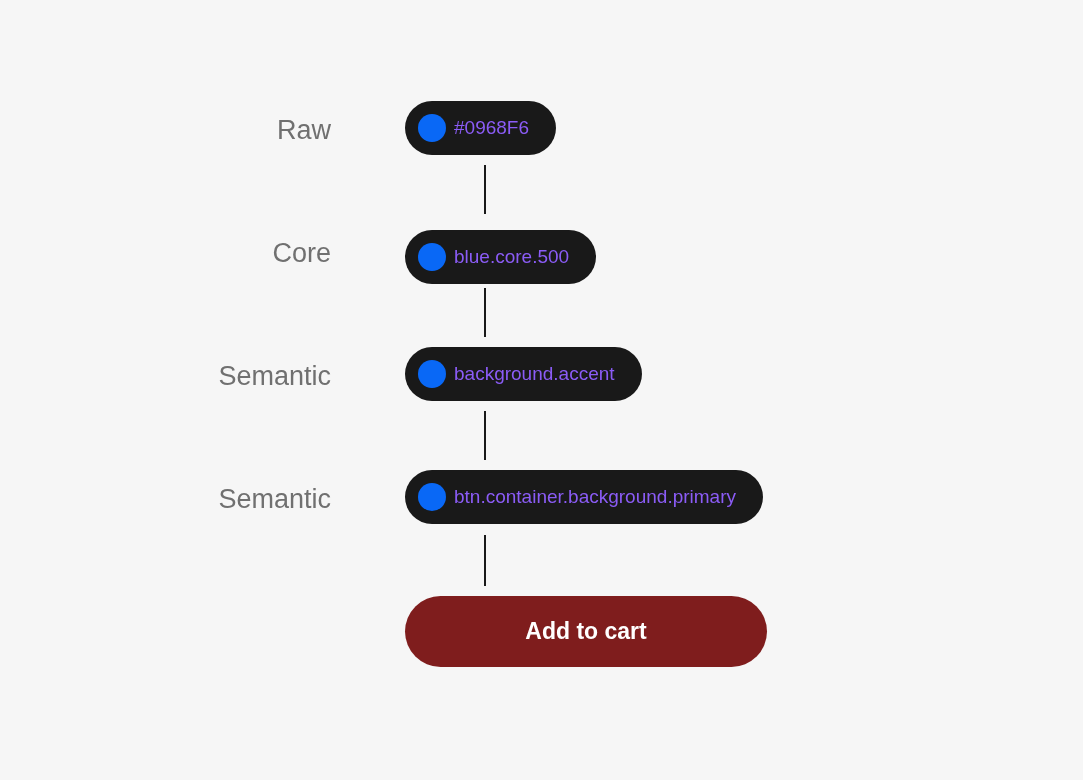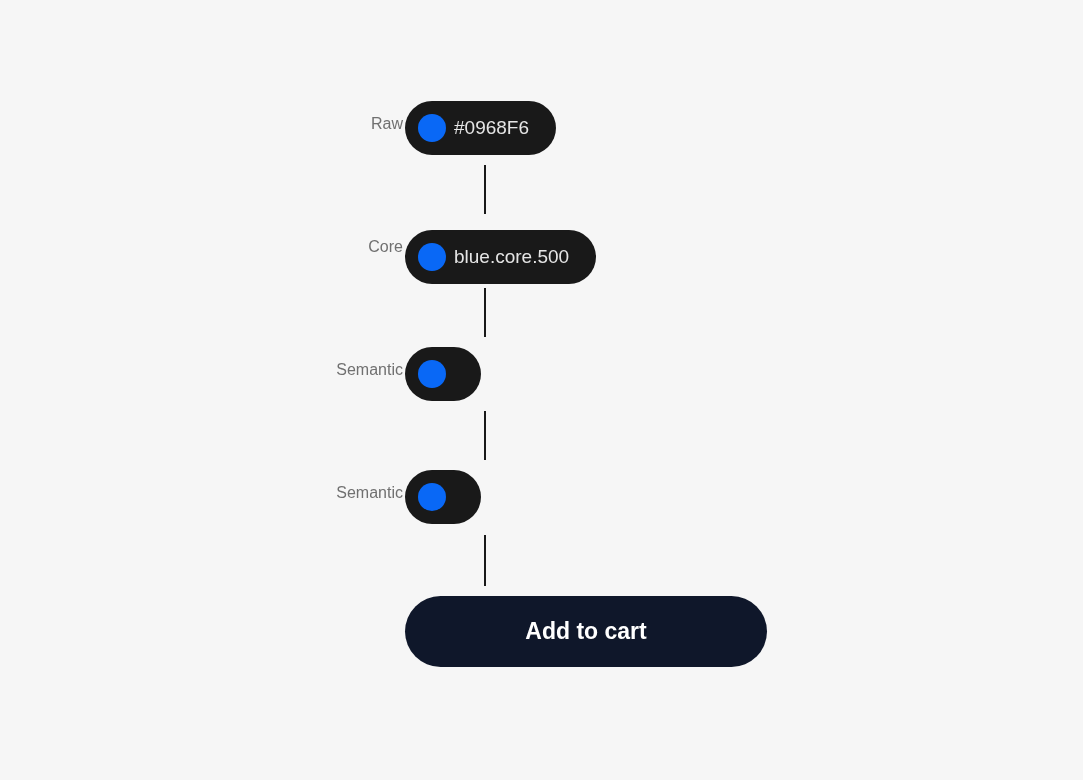--- a/index.html
+++ b/index.html
@@ -1,25 +1,25 @@
 <!DOCTYPE html>
 <html><head>
 <meta charset="utf-8">
 <style>
   html, body { margin:0; padding:0; }
   body { width:1083px; height:780px; background:#f6f6f6; position:relative; overflow:hidden;
          font-family:"Liberation Sans", "DejaVu Sans", sans-serif; }
-  .label { position:absolute; right:680px; font-size:16px; color:#707070; text-align:right; white-space:nowrap; }
+  .label { position:absolute; right:752px; font-size:27px; color:#707070; text-align:right; white-space:nowrap; }
   .pill { position:absolute; left:405px; height:54px; background:#191919; border-radius:27px;
           display:flex; align-items:center; padding:0 27px 0 13px; box-sizing:border-box; }
   .dot { width:28px; height:28px; border-radius:50%; background:#0968F6; margin-right:8px; flex:0 0 auto; }
-  .pill-text { color:#e5e5e5; font-size:19px; white-space:nowrap; }
+  .pill-text { color:#8b5cf6; font-size:19px; white-space:nowrap; }
   .connector { position:absolute; left:484px; width:1.5px; height:49px; background:#191919; }
   .cta { position:absolute; left:405px; top:596px; width:362px; height:71px; border-radius:36px;
-         background:#0f172a; border:none; color:#fff; font-size:23px; font-weight:bold;
+         background:#7f1d1d; border:none; color:#fff; font-size:23px; font-weight:bold;
          font-family:"Liberation Sans", sans-serif; display:flex; align-items:center; justify-content:center; }
 </style>
 </head>
 <body>
 
 <div>
   <span class="label" style="top:115px">Raw</span>
   <div class="pill" style="top:101px">
     <span class="dot"></span>
     <span class="pill-text">#0968F6</span>
@@ -29,23 +29,25 @@
   <span class="label" style="top:238px">Core</span>
   <div class="pill" style="top:230px">
     <span class="dot"></span>
     <span class="pill-text">blue.core.500</span>
   </div>
   <div class="connector" style="top:288px"></div>
 
   <span class="label" style="top:361px">Semantic</span>
   <div class="pill" style="top:347px">
     <span class="dot"></span>
+    <span class="pill-text">background.accent</span>
   </div>
   <div class="connector" style="top:411px"></div>
 
   <span class="label" style="top:484px">Semantic</span>
   <div class="pill" style="top:470px">
     <span class="dot"></span>
+    <span class="pill-text">btn.container.background.primary</span>
   </div>
   <div class="connector" style="top:535px;height:51px"></div>
 
   <button class="cta">Add to cart</button>
 </div>
 
 </body></html>

